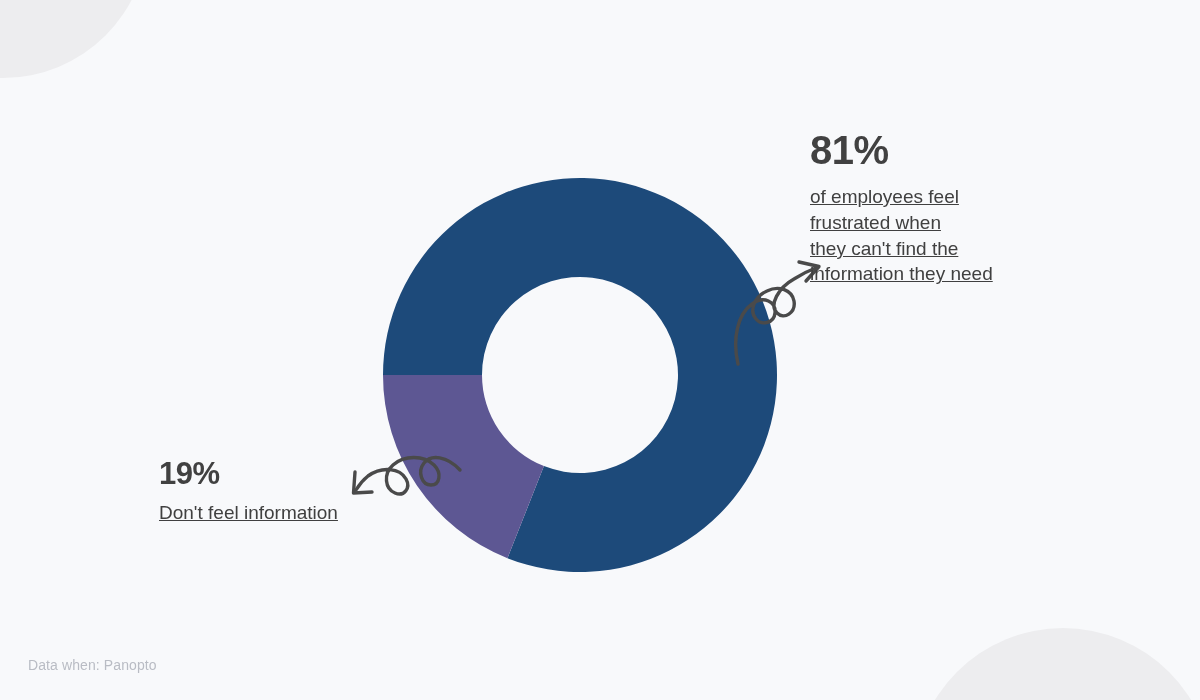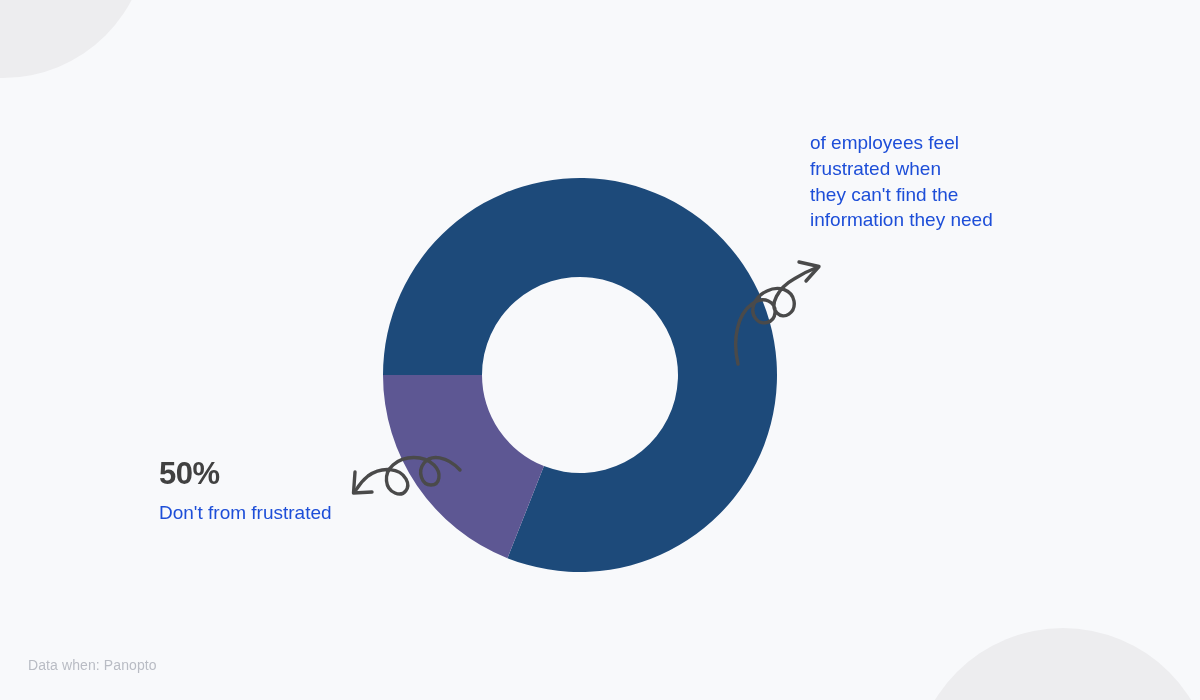--- a/index.html
+++ b/index.html
@@ -76,24 +76,25 @@
     letter-spacing: -0.5px;
     margin: 0 0 14px 0;
     white-space: nowrap;
   }
   #callout-left .stat-value {
     font-size: 31px;
     margin-bottom: 12px;
   }
   .stat-desc {
     font-size: 19px;
-    color: #1d4ed8;
+    color: #404040;
     line-height: 25.8px;
     margin: 0;
     white-space: pre-line;
+    text-decoration: underline;
   }
   #callout-left .stat-desc {
     line-height: 24px;
   }
 
   
   .curly-arrow {
     position: absolute;
   }
   #arrow-right {
@@ -170,26 +171,27 @@
                  C 37 26, 39 41, 49 45
                  C 58 49, 65 40, 60 31
                  C 54 20, 36 18, 22 28
                  C 17 32, 13 37, 10 42"></path>
         <path d="M 9 24 L 7.5 45 L 26 44"></path>
       </g>
     </svg>
   </div>
 
   <div id="callout-right">
+    <div class="stat-value">81%</div>
     <div class="stat-desc">of employees feel
 frustrated when
 they can't find the
 information they need</div>
   </div>
 
   <div id="callout-left">
-    <div class="stat-value">50%</div>
-    <div class="stat-desc">Don't from frustrated</div>
+    <div class="stat-value">19%</div>
+    <div class="stat-desc">Don't feel information</div>
   </div>
 
   <div id="source-note">Data when: Panopto</div>
 
 </div>
 
 </body></html>

